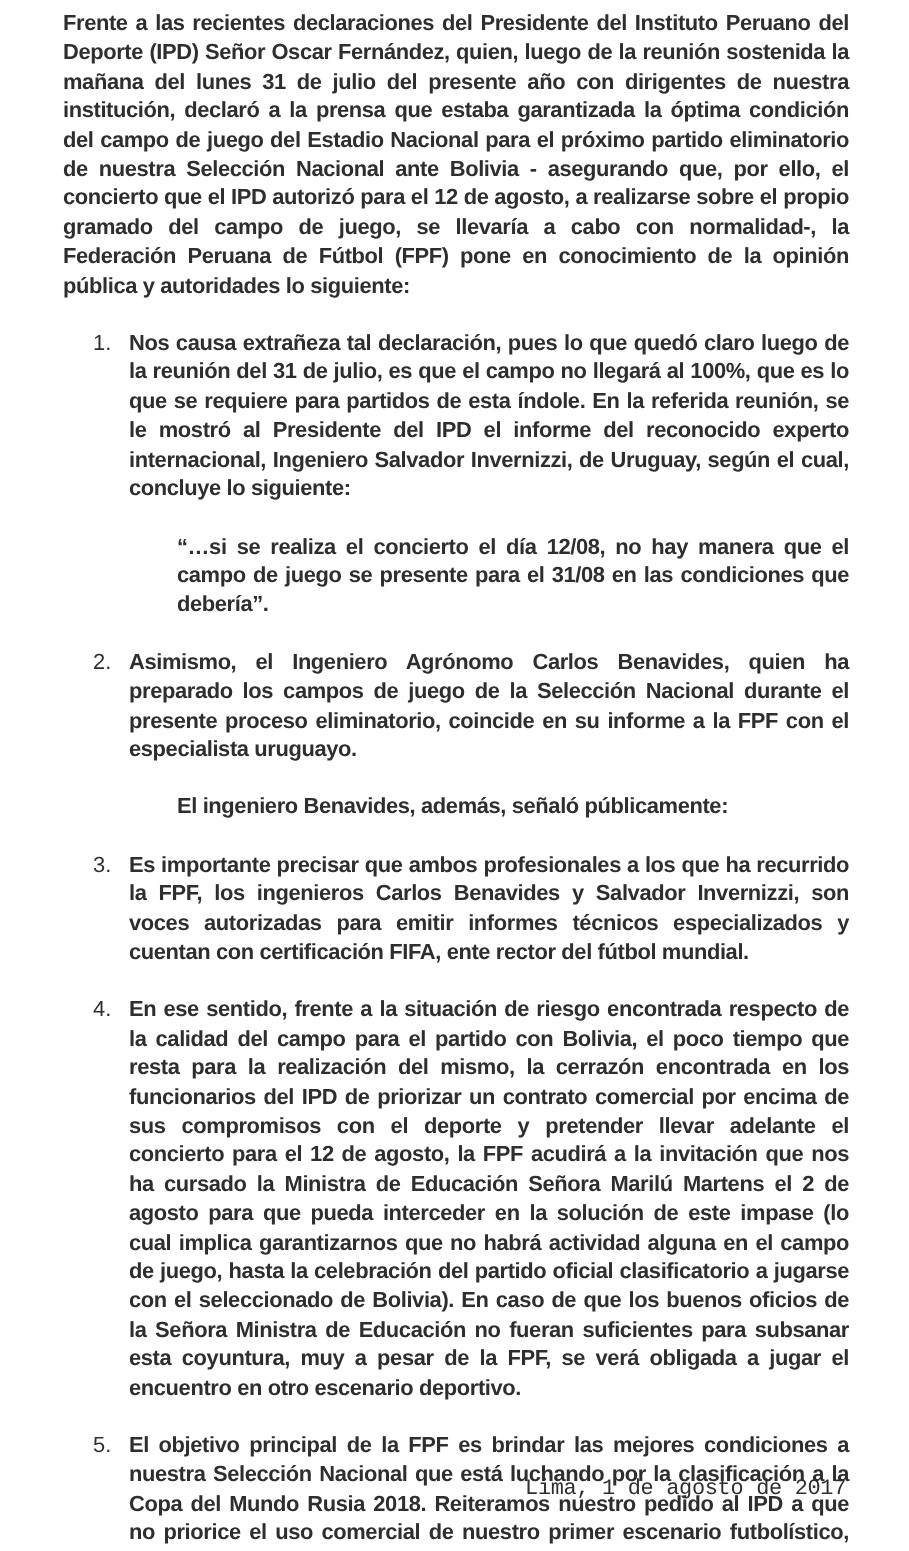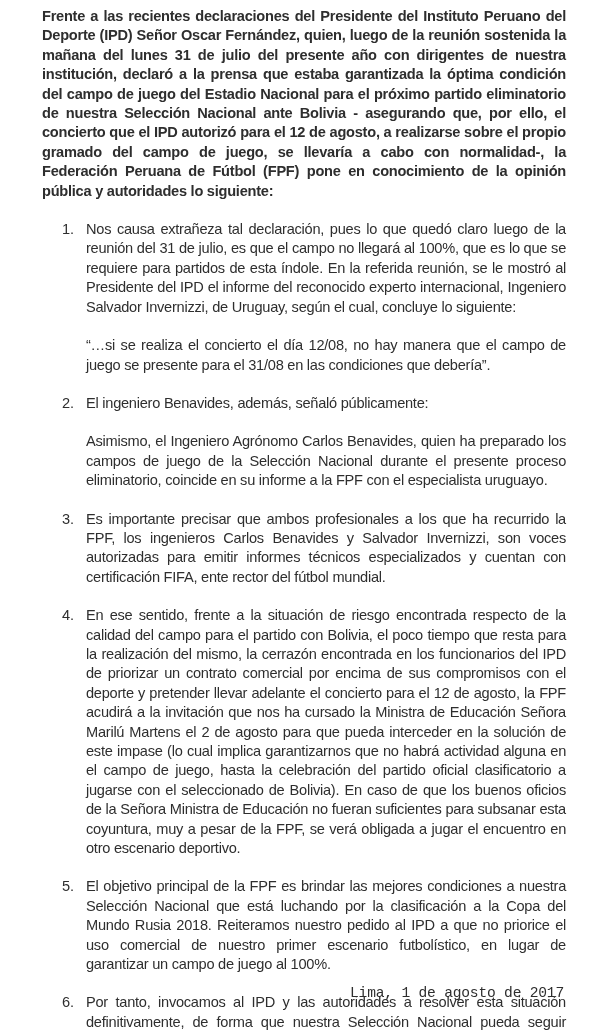--- a/index.html
+++ b/index.html
@@ -8,40 +8,40 @@
     font-family: "Liberation Sans", sans-serif;
     color: #2e2e2e;
     font-size: 14.6px;
     line-height: 19.4px;
   }
   .page { position: absolute; left: 42px; top: 7px; width: 524px; }
   .intro { text-align: justify; margin: 0 0 19px 0; letter-spacing: -0.25px; font-weight: bold; }
   .list { margin: 0; padding: 0; list-style: none; }
   .item { position: relative; padding-left: 44px; margin-bottom: 19px; }
   .num { position: absolute; left: 20px; top: 0; }
-  .para { text-align: justify; margin: 0; letter-spacing: -0.25px; }
-  .para + .para { margin-top: 19px; }
+  .para { text-align: justify; margin: 0; letter-spacing: -0.25px; font-weight: bold; }
+  .para + .para { margin-top: 19px; margin-left: 32px; }
   .signoff { position: absolute; right: 42px; top: 984px; letter-spacing: -0.2px; font-family: Liberation Mono, monospace; }
 </style>
 </head>
 <body>
 
 <div class="page">
   <p class="intro">Frente a las recientes declaraciones del Presidente del Instituto Peruano del Deporte (IPD) Señor Oscar Fernández, quien, luego de la reunión sostenida la mañana del lunes 31 de julio del presente año con dirigentes de nuestra institución, declaró a la prensa que estaba garantizada la óptima condición del campo de juego del Estadio Nacional para el próximo partido eliminatorio de nuestra Selección Nacional ante Bolivia - asegurando que, por ello, el concierto que el IPD autorizó para el 12 de agosto, a realizarse sobre el propio gramado del campo de juego, se llevaría a cabo con normalidad-, la Federación Peruana de Fútbol (FPF) pone en conocimiento de la opinión pública y autoridades lo siguiente:</p>
 
   <ol class="list">
     <li class="item">
       <span class="num">1.</span>
       <p class="para">Nos causa extrañeza tal declaración, pues lo que quedó claro luego de la reunión del 31 de julio, es que el campo no llegará al 100%, que es lo que se requiere para partidos de esta índole.  En la referida reunión, se le mostró al Presidente del IPD el informe del reconocido experto internacional, Ingeniero Salvador Invernizzi, de Uruguay, según el cual, concluye lo siguiente:</p>
       <p class="para">“…si se realiza el concierto el día 12/08, no hay manera que el campo de juego se presente para el 31/08 en las condiciones que debería”.</p>
     </li>
     <li class="item">
       <span class="num">2.</span>
+      <p class="para">Asimismo, el Ingeniero Agrónomo Carlos Benavides, quien ha preparado los campos de juego de la Selección Nacional durante el presente proceso eliminatorio, coincide en su informe a la FPF con el especialista uruguayo.</p>
       <p class="para">El ingeniero Benavides, además, señaló públicamente:</p>
-      <p class="para">Asimismo, el Ingeniero Agrónomo Carlos Benavides, quien ha preparado los campos de juego de la Selección Nacional durante el presente proceso eliminatorio, coincide en su informe a la FPF con el especialista uruguayo.</p>
     </li>
     <li class="item">
       <span class="num">3.</span>
       <p class="para">Es importante precisar que ambos profesionales a los que ha recurrido la FPF, los ingenieros Carlos Benavides y Salvador Invernizzi, son voces autorizadas para emitir informes técnicos especializados y cuentan con certificación FIFA, ente rector del fútbol mundial.</p>
     </li>
     <li class="item">
       <span class="num">4.</span>
       <p class="para">En ese sentido, frente a la situación de riesgo encontrada respecto de la calidad del campo para el partido con Bolivia, el poco tiempo que resta para la realización del mismo, la cerrazón encontrada en los funcionarios del IPD de priorizar un contrato comercial por encima de sus compromisos con el deporte y pretender llevar adelante el concierto para el 12 de agosto, la FPF acudirá a la invitación que nos ha cursado la Ministra de Educación Señora Marilú Martens el 2 de agosto para que pueda interceder en la solución de este impase (lo cual implica garantizarnos que no habrá actividad alguna en el campo de juego, hasta la celebración del partido oficial clasificatorio a jugarse con el seleccionado de Bolivia). En caso de que los buenos oficios de la Señora Ministra de Educación no fueran suficientes para subsanar esta coyuntura, muy a pesar de la FPF, se verá obligada a jugar el encuentro en otro escenario deportivo.</p>
     </li>
     <li class="item">

